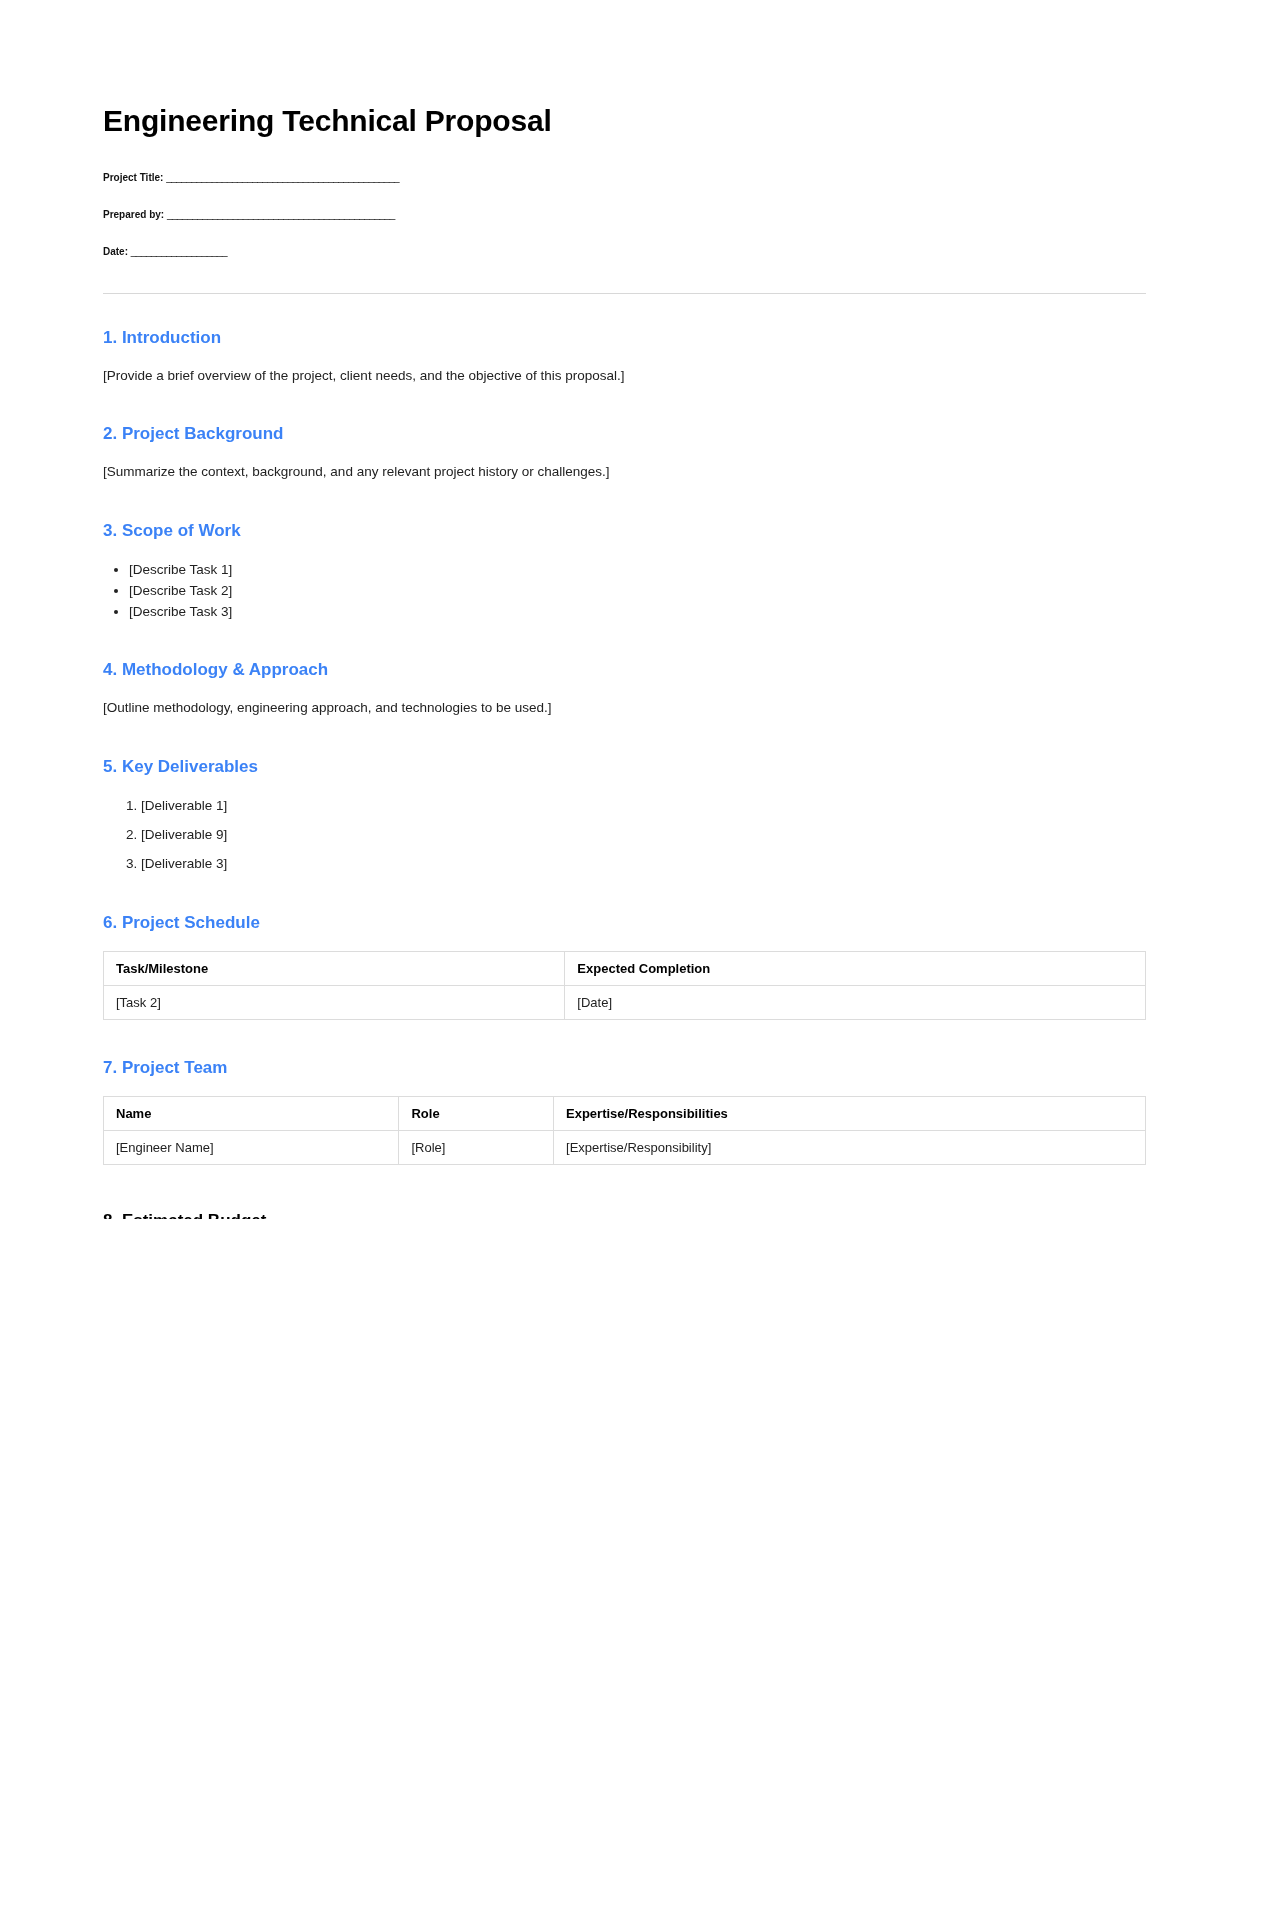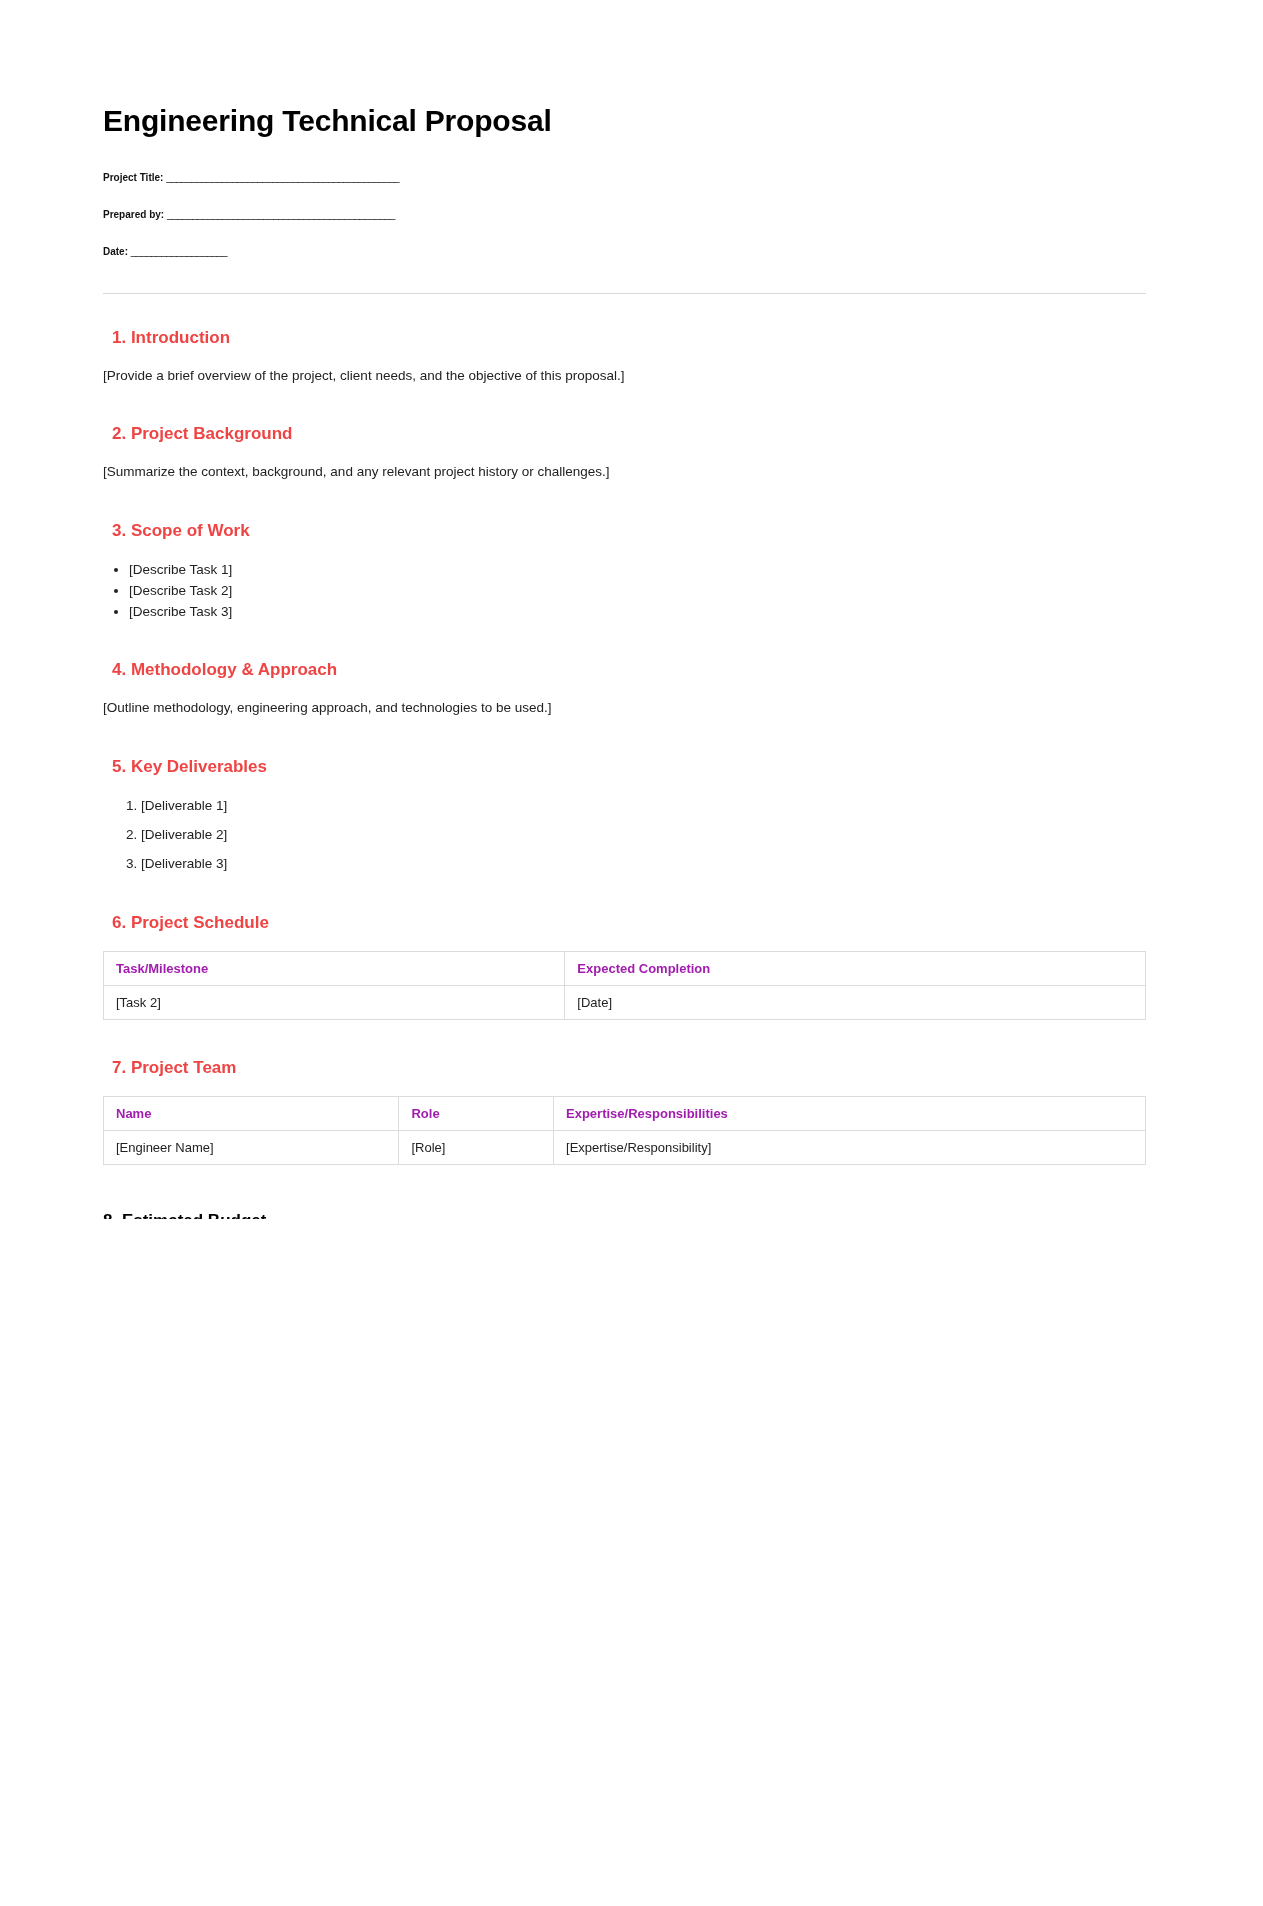--- a/index.html
+++ b/index.html
@@ -51,22 +51,22 @@
     letter-spacing: -0.5px;
   }
   hr.divider {
     border: none;
     border-top: 1px solid #d8d8d8;
     margin: 36px 0 34px 0;
   }
   h2.section {
     font-size: 17px;
     font-weight: bold;
-    color: #ef4444;
-    margin: 0 0 18px 9px;
+    color: #3b82f6;
+    margin: 0 0 18px 0;
   }
   .section-block {
     margin-bottom: 38px;
   }
   p.body-text {
     font-size: 13.5px;
     line-height: 1.5;
     margin: 0;
     color: #222222;
   }
@@ -102,21 +102,21 @@
   table.doc-table td {
     border: 1px solid #dcdcdc;
     text-align: left;
     padding: 9px 12px;
     color: #222222;
     font-weight: normal;
     vertical-align: top;
   }
   table.doc-table th {
     font-weight: bold;
-    color: #a21caf;
+    color: #000000;
   }
   .schedule-col-1 { width: 44%; }
   .schedule-col-2 { width: 56%; }
   .team-col-1 { width: 28%; }
   .team-col-2 { width: 13.5%; }
   .team-col-3 { width: 58.5%; }
   .clipped-heading {
     position: relative;
     height: 16px;
     overflow: hidden;
@@ -178,21 +178,21 @@
 
     <div class="section-block">
       <h2 class="section">4. Methodology &amp; Approach</h2>
       <p class="body-text">[Outline methodology, engineering approach, and technologies to be used.]</p>
     </div>
 
     <div class="section-block">
       <h2 class="section">5. Key Deliverables</h2>
       <ol class="numbers">
         <li>[Deliverable 1]</li>
-        <li>[Deliverable 2]</li>
+        <li>[Deliverable 9]</li>
         <li>[Deliverable 3]</li>
       </ol>
     </div>
 
     <div class="section-block">
       <h2 class="section">6. Project Schedule</h2>
       <table class="doc-table">
         <thead>
           <tr>
             <th class="schedule-col-1">Task/Milestone</th>

